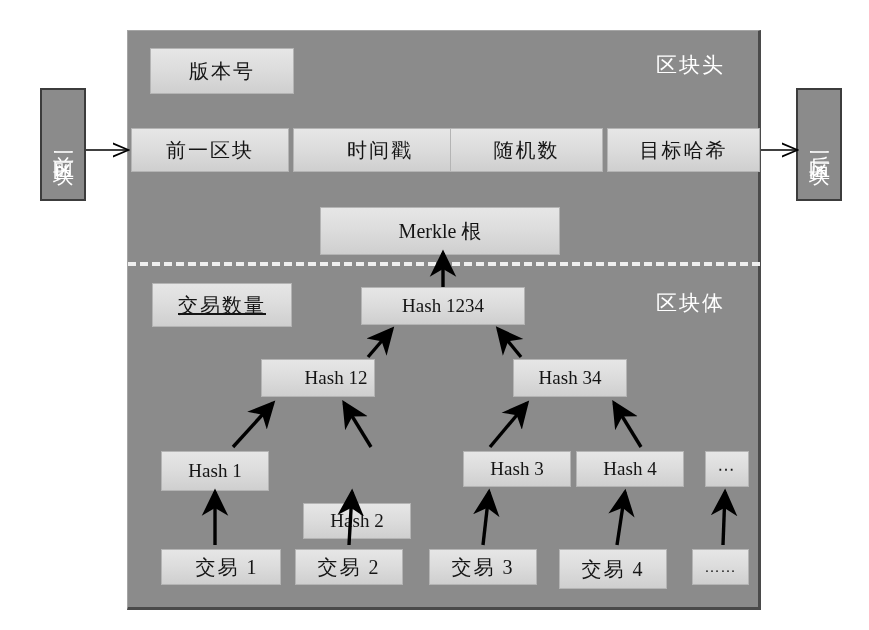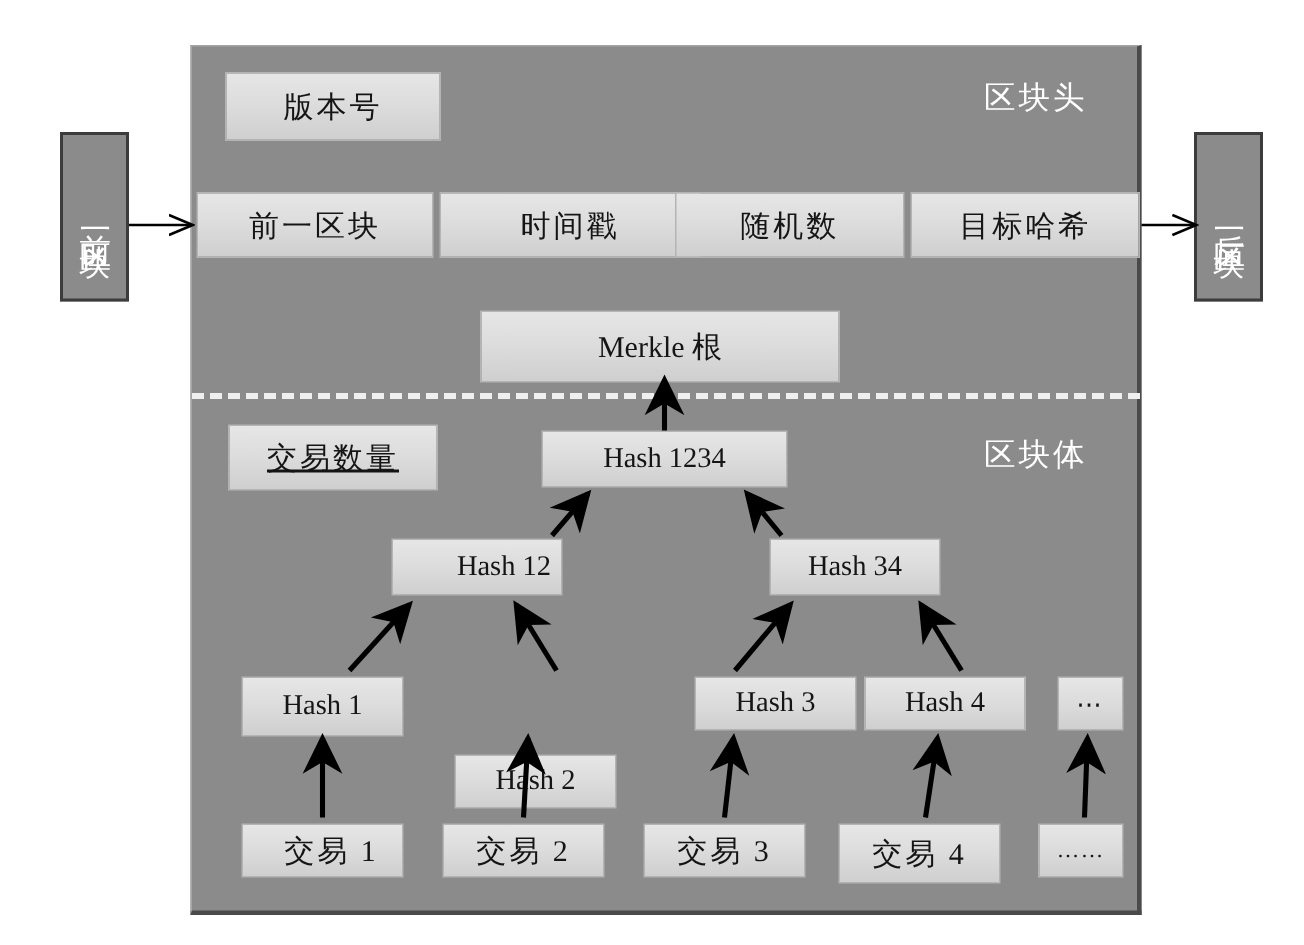--- a/index.html
+++ b/index.html
@@ -93,21 +93,21 @@
   #node-hash1234   { left: 361px; top: 287px; width: 164px; height: 38px; }
   #node-hash12     { left: 261px; top: 359px; width: 114px; height: 38px; padding-left: 36px; }
   #node-hash34     { left: 513px; top: 359px; width: 114px; height: 38px; }
 
   #node-hash1      { left: 161px; top: 451px; width: 108px; height: 40px; }
   #node-hash2      { left: 303px; top: 471px; width: 108px; height: 36px; margin-top: 32px; }
   #node-hash3      { left: 439px; top: 451px; width: 108px; height: 36px; margin-left: 24px; }
   #node-hash4      { left: 576px; top: 451px; width: 108px; height: 36px; }
   #node-hashmore   { left: 705px; top: 451px; width: 44px;  height: 36px; font-size: 17px; letter-spacing: 2px; }
 
-  #tx-1    { left: 161px; top: 549px; width: 108px; height: 36px; padding-left: 12px; }
+  #tx-1    { left: 161px; top: 549px; width: 120px; height: 36px; padding-left: 12px; }
   #tx-2    { left: 295px; top: 549px; width: 108px; height: 36px; }
   #tx-3    { left: 429px; top: 549px; width: 108px; height: 36px; }
   #tx-4    { left: 559px; top: 549px; width: 108px; height: 40px; }
   #tx-more { left: 692px; top: 549px; width: 57px;  height: 36px; font-size: 15px; letter-spacing: 1px; }
 
   
   .section-label {
     position: absolute;
     color: #ffffff;
     font-size: 21px;

